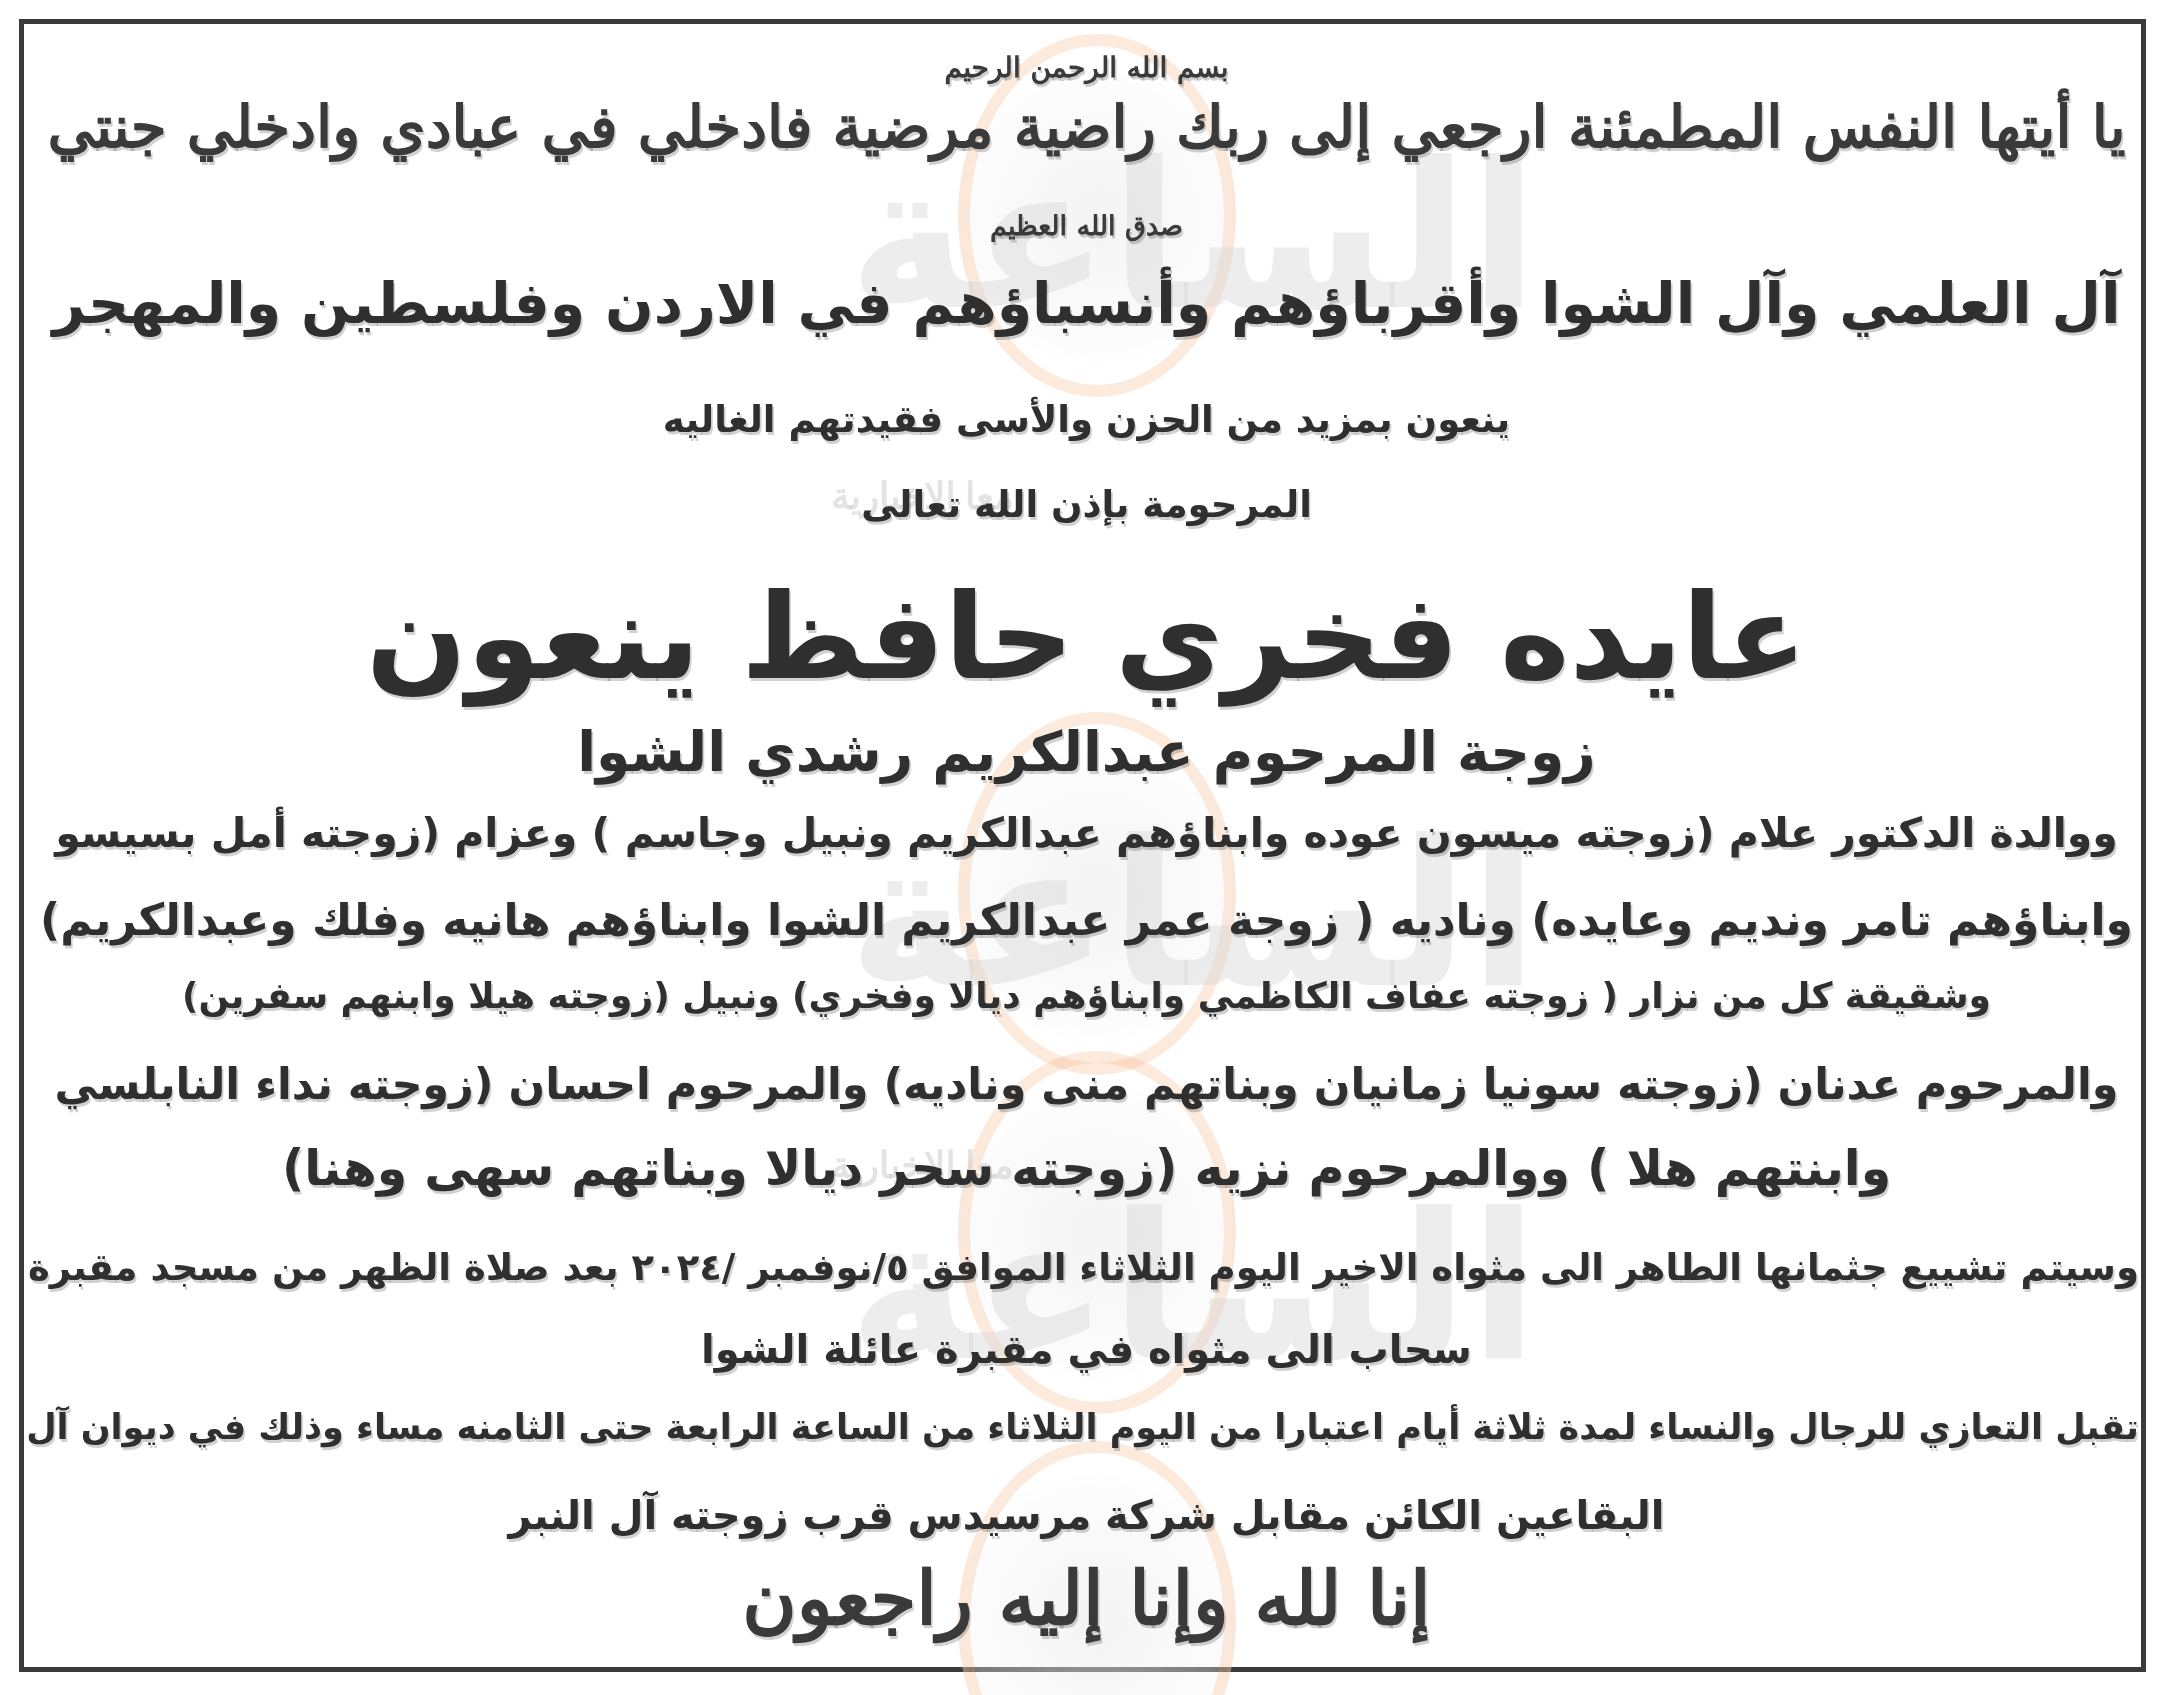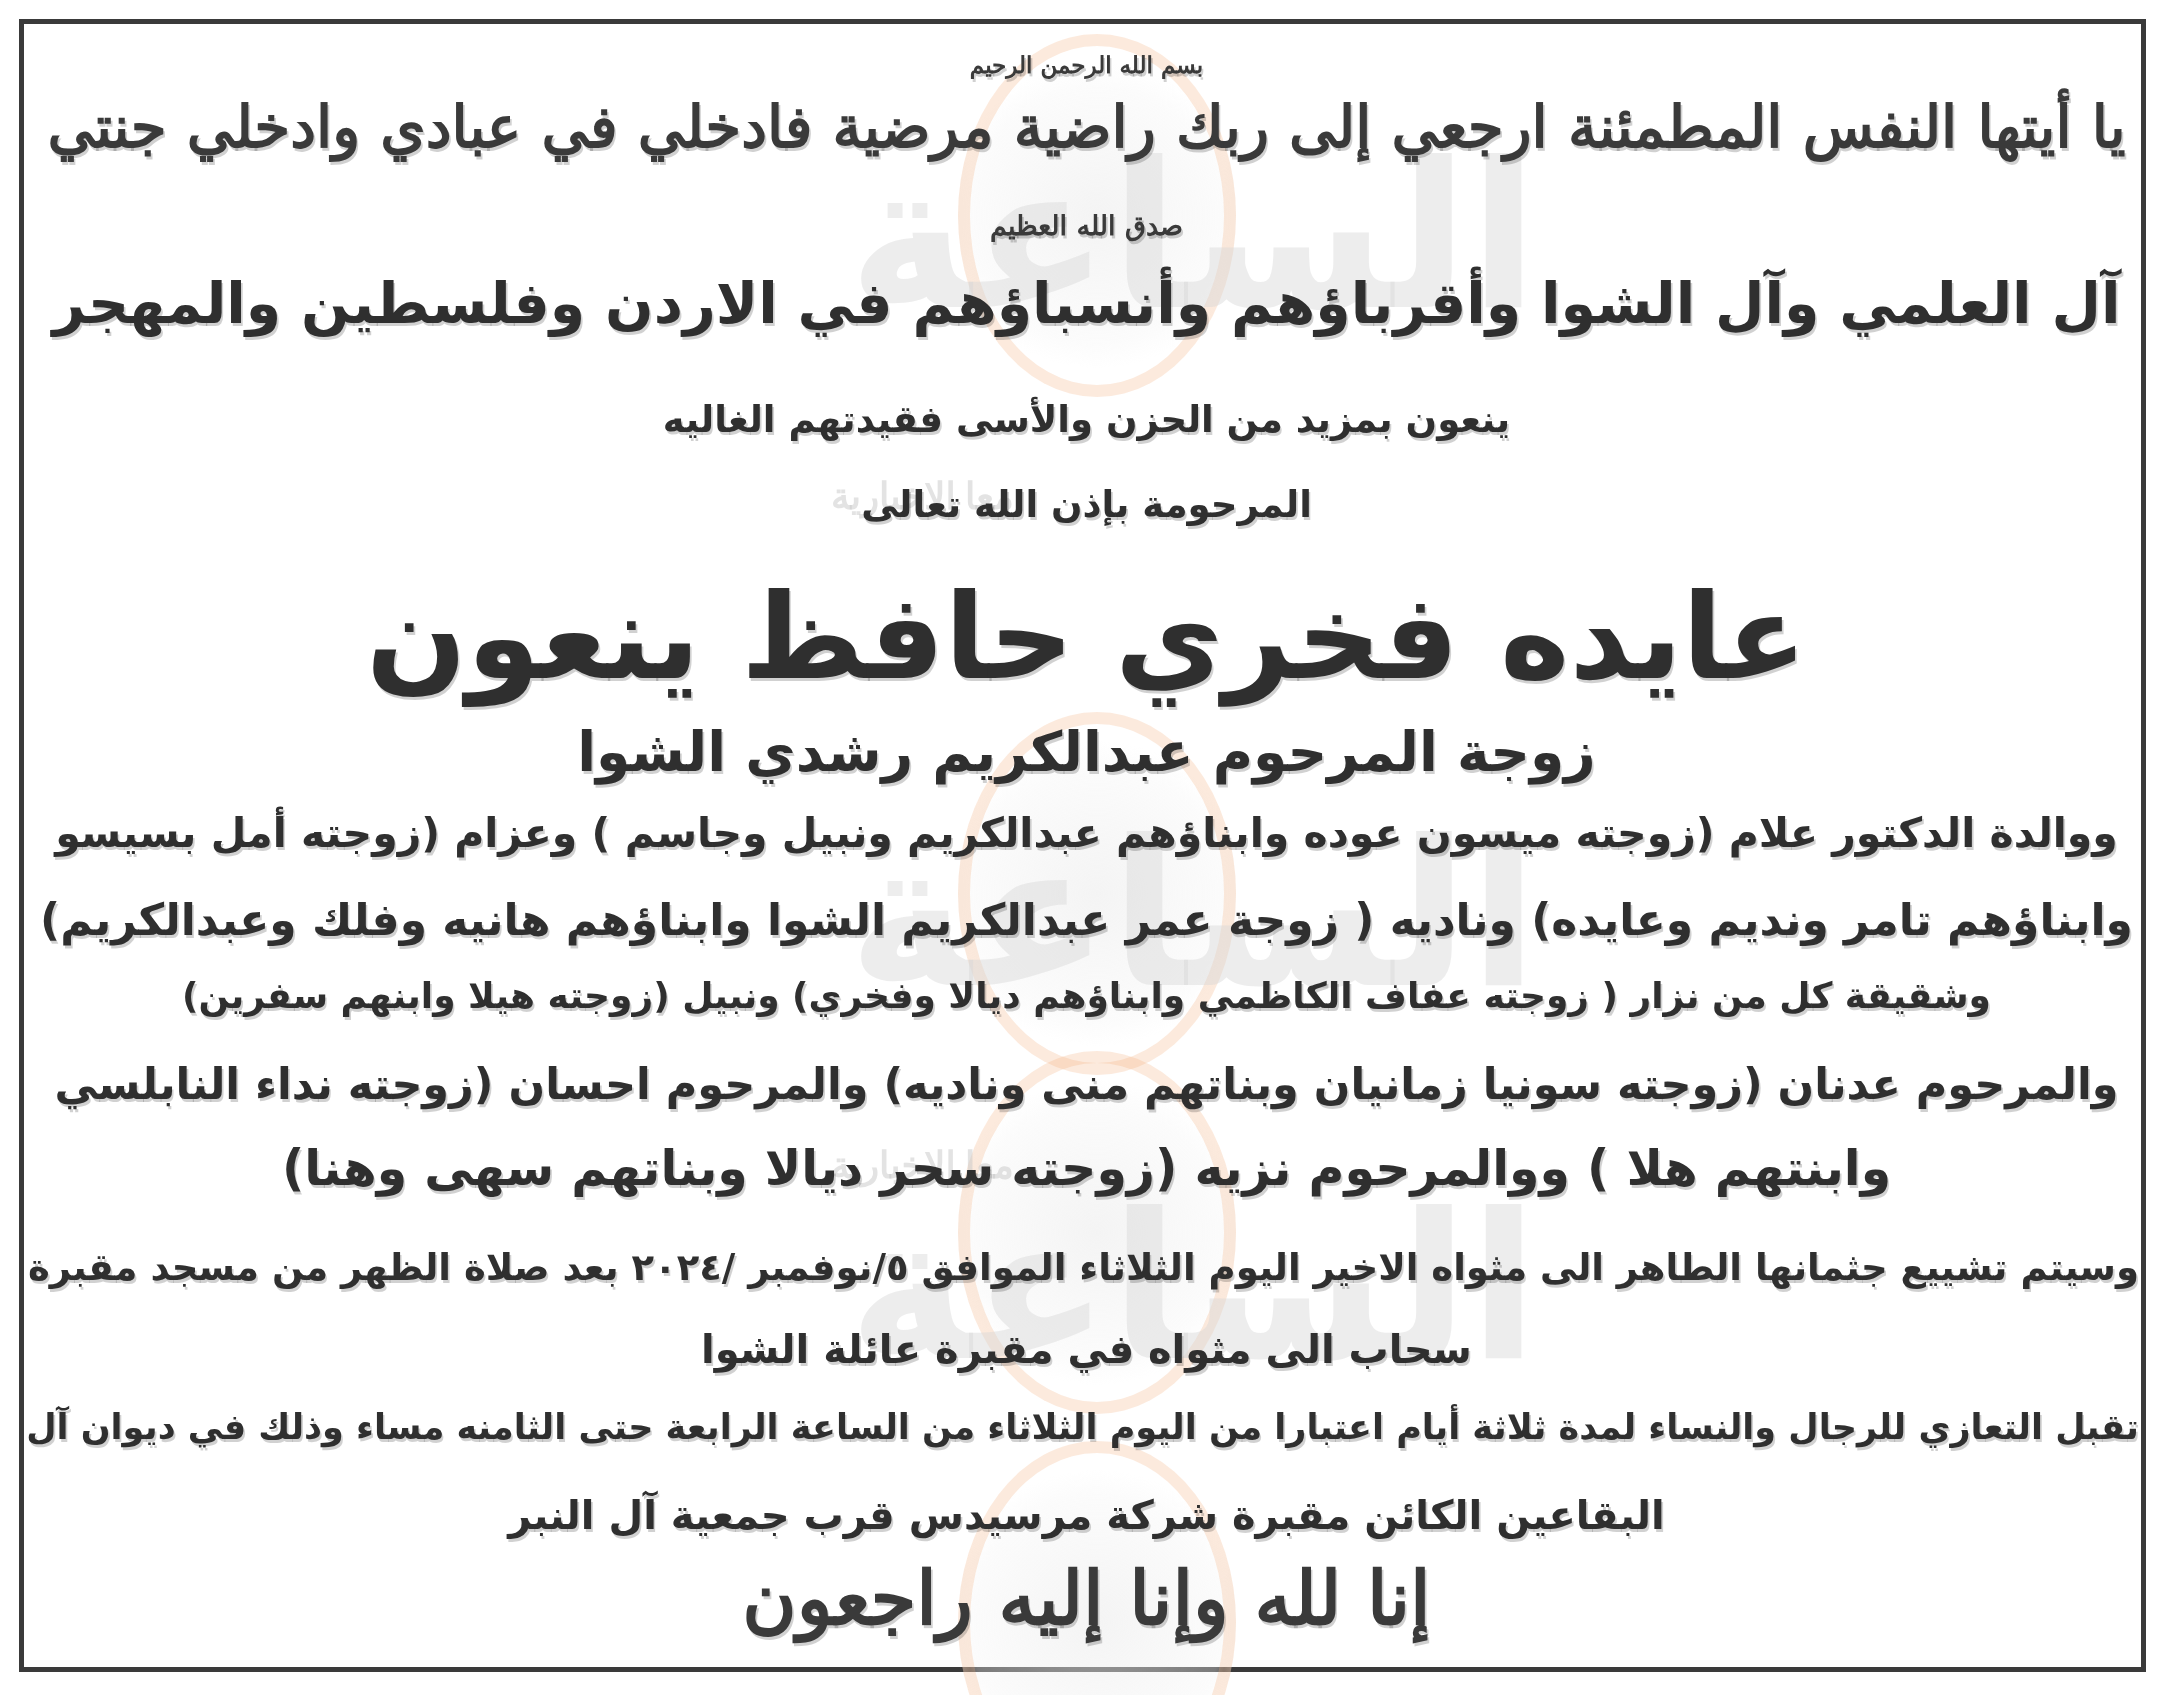--- a/index.html
+++ b/index.html
@@ -45,37 +45,37 @@
 
 <div class="wm wm-clock" style="left:958px; top:712px;"></div>
 <div class="wm wm-text" style="left:848px; top:797px;">الساعة</div>
 
 <div class="wm wm-clock" style="left:958px; top:1051px;"></div>
 <div class="wm wm-sub" style="left:831px; top:1144px;">معا الاخبارية</div>
 <div class="wm wm-text" style="left:848px; top:1170px;">الساعة</div>
 
 <div class="wm wm-clock" style="left:958px; top:1441px;"></div>
 
-<div class="line calli basmala" style="font-size: 23px;">بسم الله الرحمن الرحيم</div>
+<div class="line calli basmala" style="font-size: 28px;">بسم الله الرحمن الرحيم</div>
 <div class="line calli verse" style="font-size: 58px;">يا أيتها النفس المطمئنة ارجعي إلى ربك راضية مرضية فادخلي في عبادي وادخلي جنتي</div>
 <div class="line calli sadaq" style="font-size: 27px;">صدق الله العظيم</div>
 
 <div class="line families" style="font-size: 57px;">آل العلمي وآل الشوا وأقرباؤهم وأنسباؤهم في الاردن وفلسطين والمهجر</div>
 <div class="line mourn" style="font-size: 37px;">ينعون بمزيد من الحزن والأسى فقيدتهم الغاليه</div>
 <div class="line mercy" style="font-size: 37px;">المرحومة بإذن الله تعالى</div>
 
 <div class="line name" style="font-size: 118px;">عايده فخري حافظ ينعون</div>
 <div class="line spouse" style="font-size: 55px;">زوجة المرحوم عبدالكريم رشدي الشوا</div>
 
 <div class="line body-line b1" style="font-size: 41px;">ووالدة الدكتور علام (زوجته ميسون عوده وابناؤهم عبدالكريم ونبيل وجاسم ) وعزام (زوجته أمل بسيسو</div>
 <div class="line body-line b2" style="font-size: 44px;">وابناؤهم تامر ونديم وعايده) وناديه ( زوجة عمر عبدالكريم الشوا وابناؤهم هانيه وفلك وعبدالكريم)</div>
 <div class="line body-line b3" style="font-size: 36px;">وشقيقة كل من نزار ( زوجته عفاف الكاظمي وابناؤهم ديالا وفخري) ونبيل (زوجته هيلا وابنهم سفرين)</div>
 <div class="line body-line b4" style="font-size: 43px;">والمرحوم عدنان (زوجته سونيا زمانيان وبناتهم منى وناديه) والمرحوم احسان (زوجته نداء النابلسي</div>
 <div class="line body-line b5" style="font-size: 49px;">وابنتهم هلا ) ووالمرحوم نزيه (زوجته سحر ديالا وبناتهم سهى وهنا)</div>
 
 <div class="line f1" style="font-size: 37px;">وسيتم تشييع جثمانها الطاهر الى مثواه الاخير اليوم الثلاثاء الموافق ٥/نوفمبر /٢٠٢٤ بعد صلاة الظهر من مسجد مقبرة</div>
 <div class="line f2" style="font-size: 40px;">سحاب الى مثواه في مقبرة عائلة الشوا</div>
 
 <div class="line c1" style="font-size: 35px;">تقبل التعازي للرجال والنساء لمدة ثلاثة أيام اعتبارا من اليوم الثلاثاء من الساعة الرابعة حتى الثامنه مساء وذلك في ديوان آل</div>
-<div class="line c2" style="font-size: 40px;">البقاعين الكائن مقبرة شركة مرسيدس قرب جمعية آل النبر</div>
+<div class="line c2" style="font-size: 40px;">البقاعين الكائن مقابل شركة مرسيدس قرب زوجته آل النبر</div>
 
 <div class="line calli closing" style="font-size: 74px;">إنا لله وإنا إليه راجعون</div>
 
 
 </body></html>

